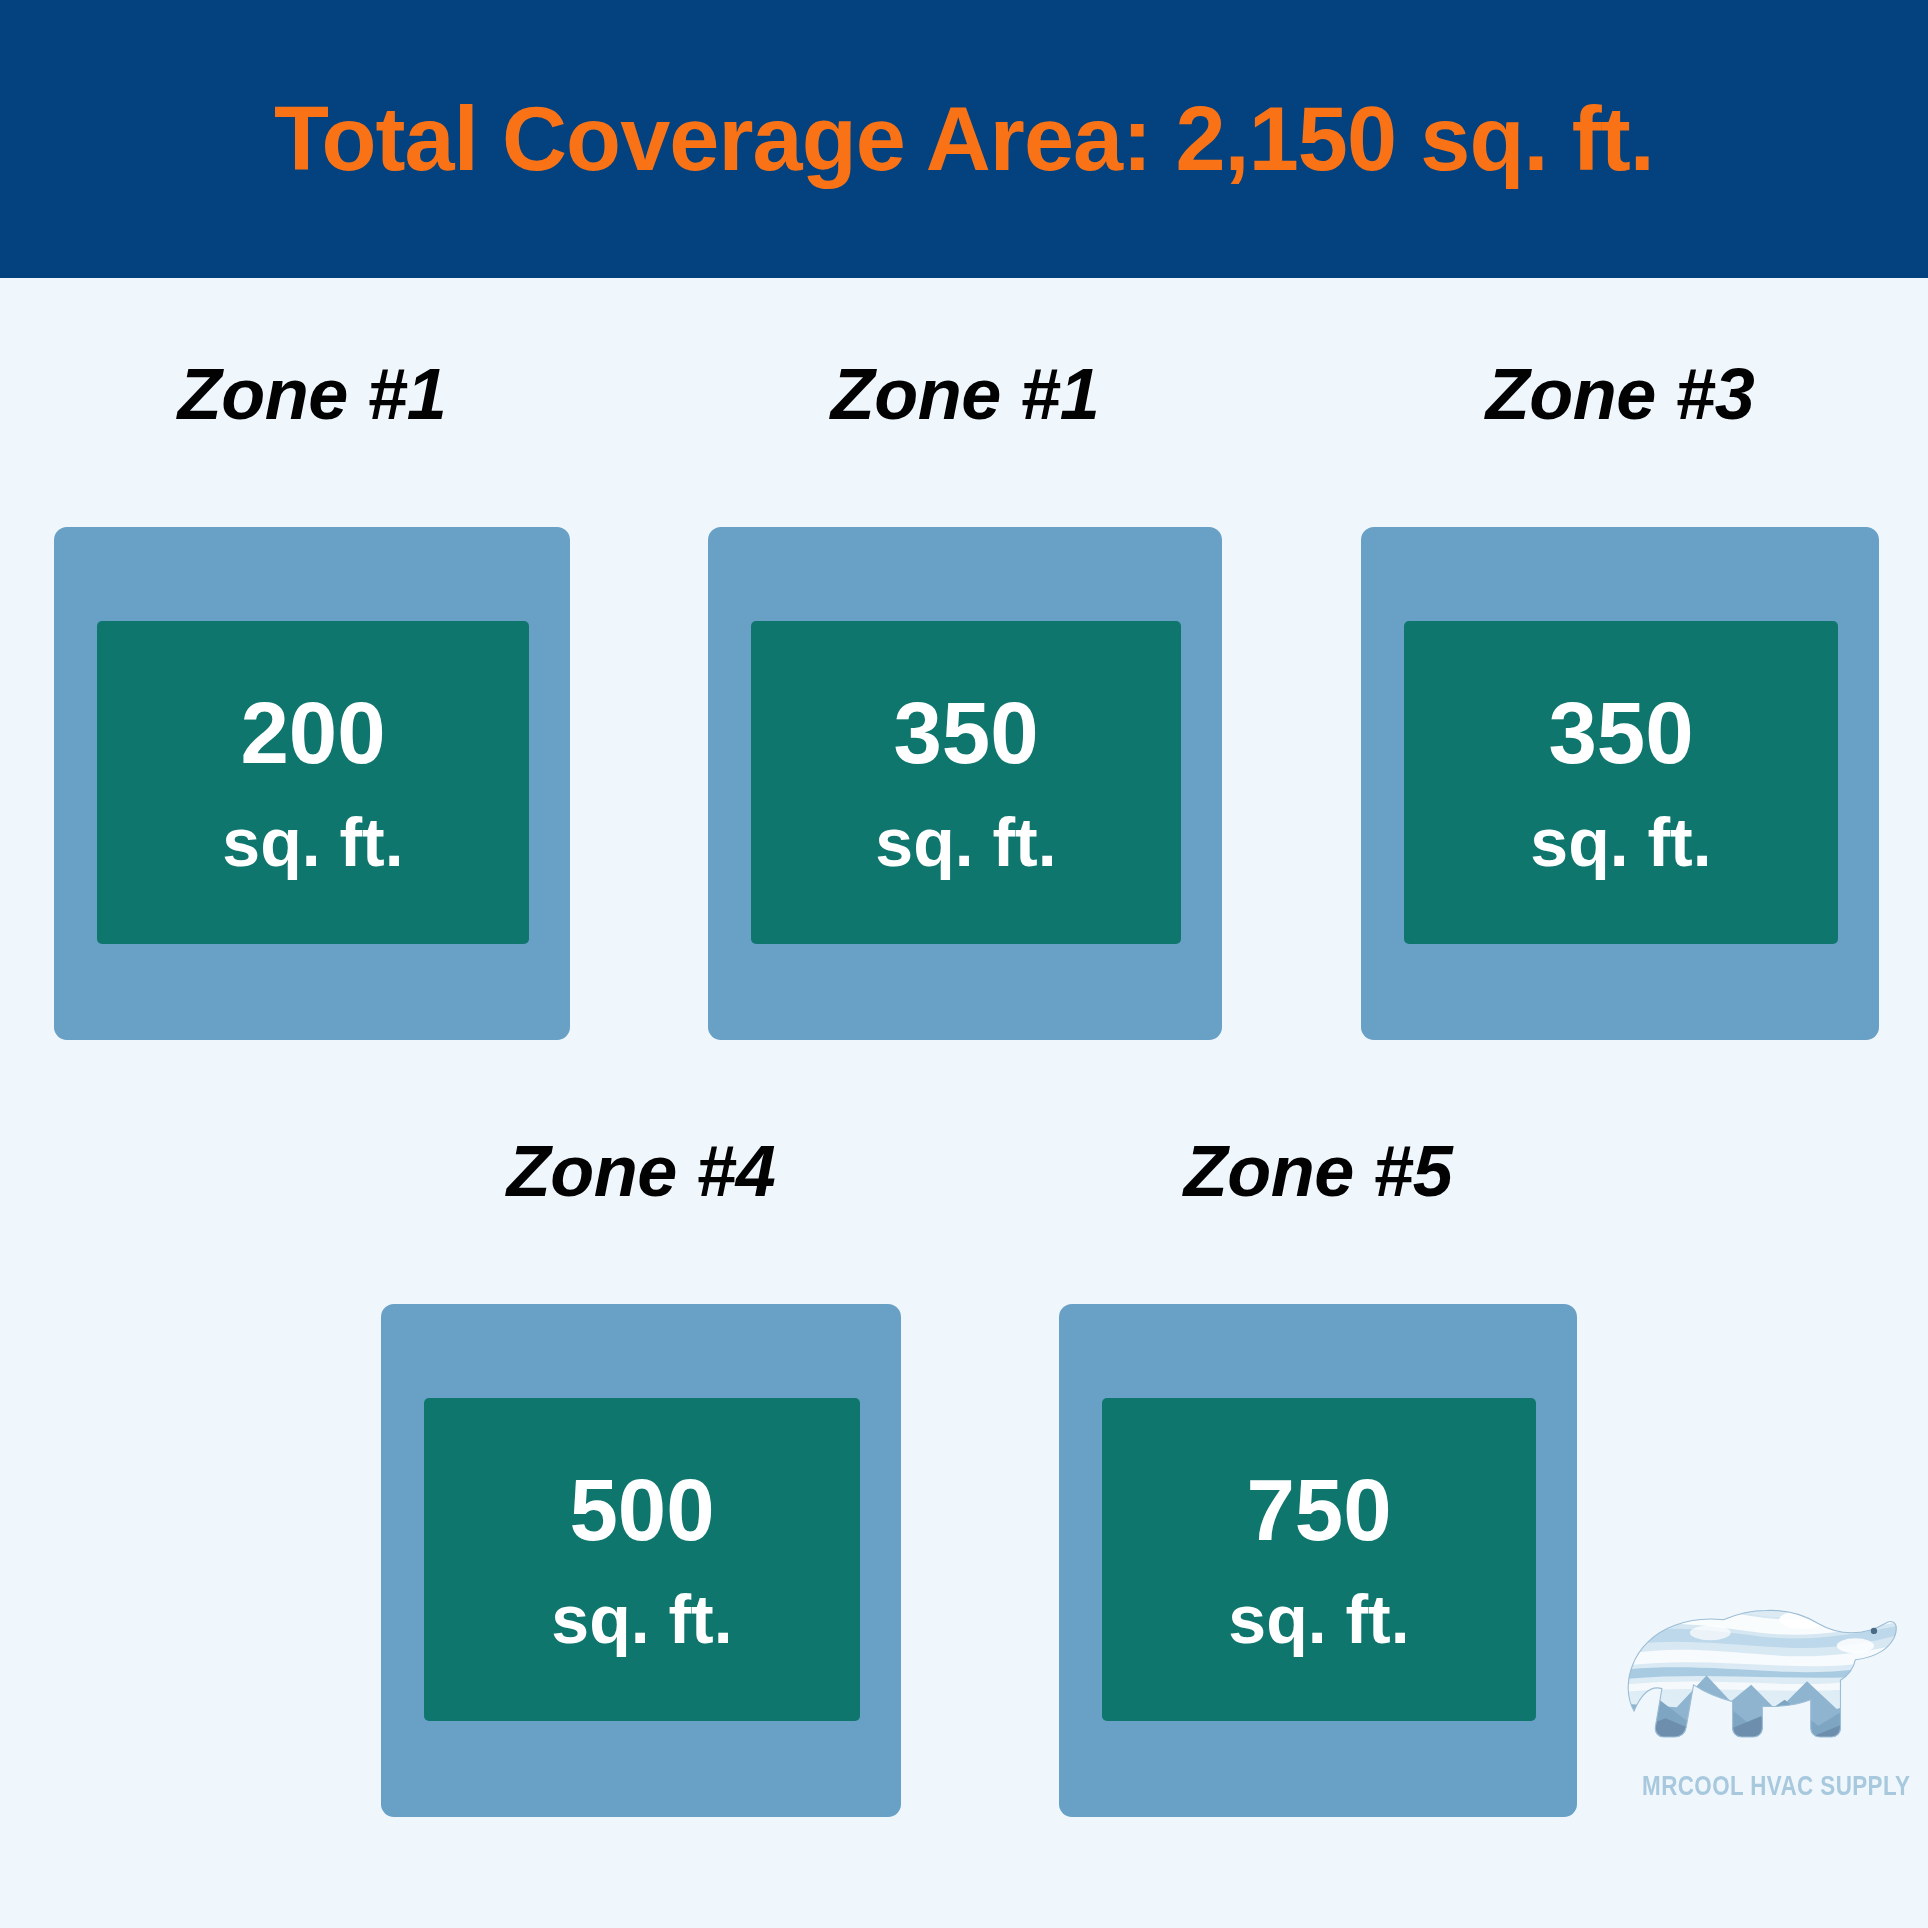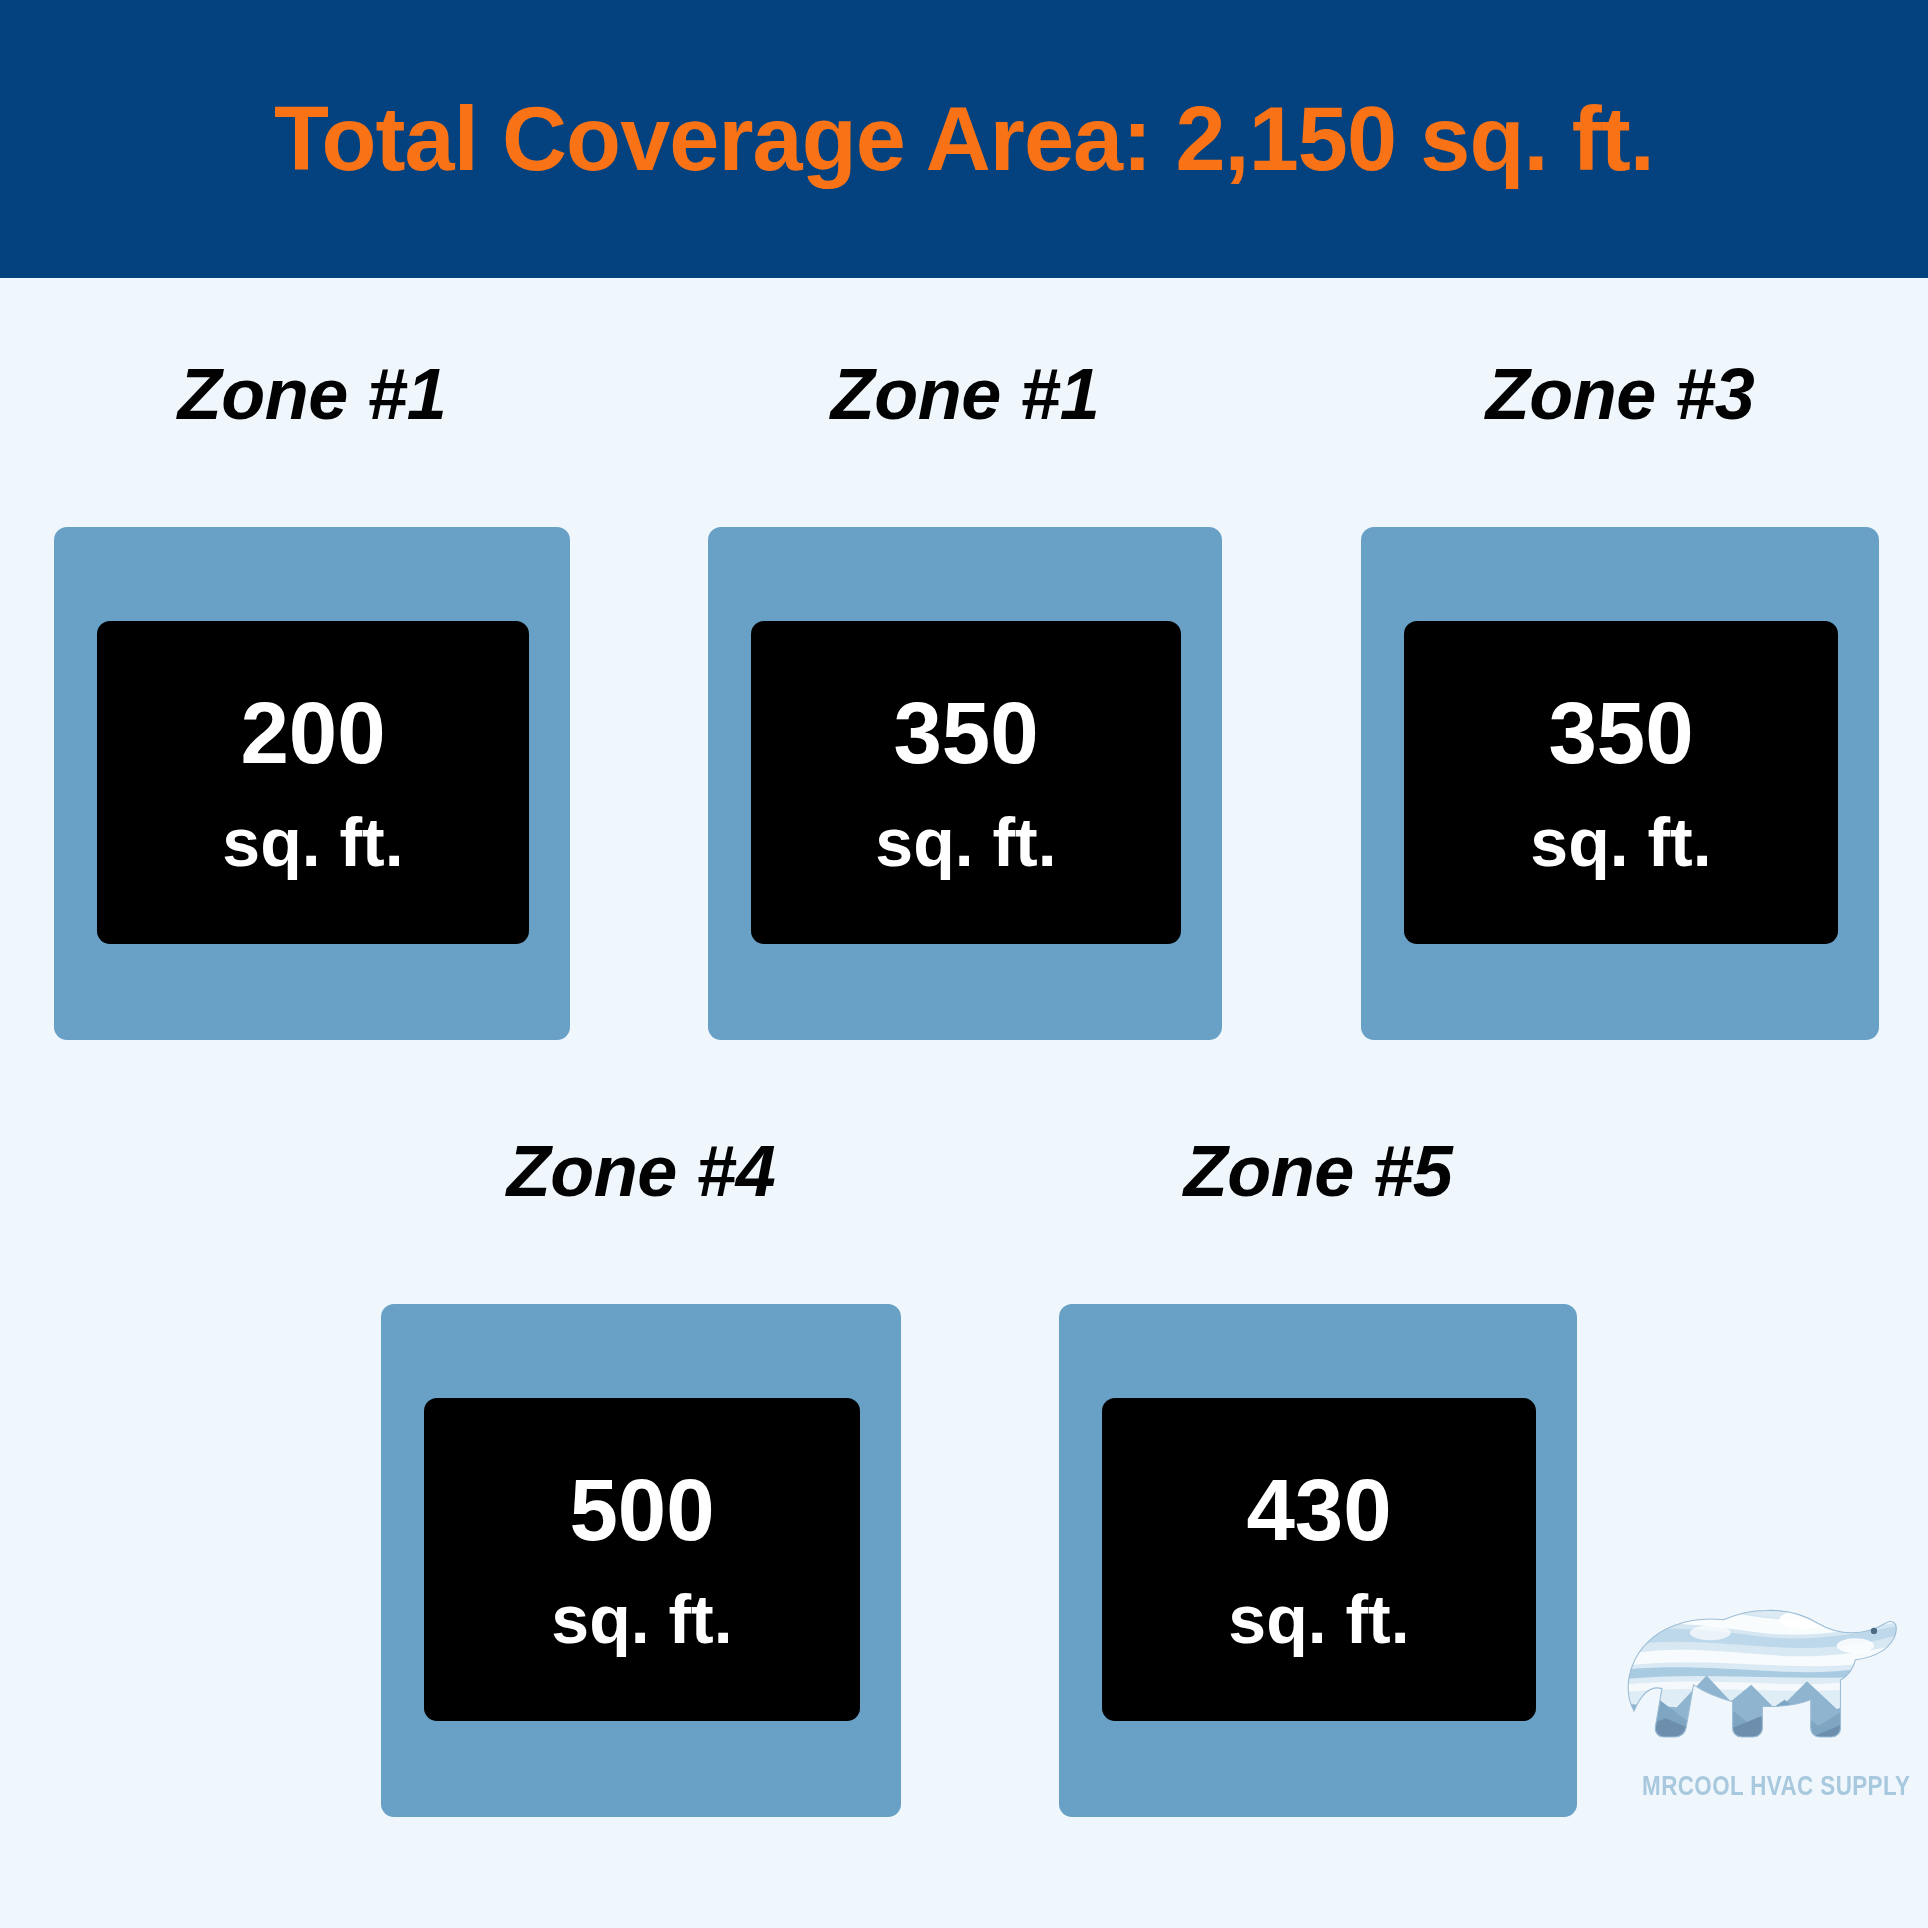--- a/index.html
+++ b/index.html
@@ -60,22 +60,22 @@
     letter-spacing: -0.5px;
     white-space: nowrap;
   }
   .zone-card {
     position: absolute;
     background: #68a0c6;
     border-radius: 13px;
   }
   .zone-inner {
     position: absolute;
-    background: #000000;
-    border-radius: 13px;
+    background: #0f766e;
+    border-radius: 5px;
     display: flex;
     flex-direction: column;
     align-items: center;
     justify-content: center;
   }
   .zone-value {
     color: #ffffff;
     font-size: 87px;
     font-weight: bold;
     letter-spacing: 0px;
@@ -177,21 +177,21 @@
         <div class="zone-value">500</div>
         <div class="zone-unit">sq. ft.</div>
       </div>
     </div>
   </div>
 
   <div class="zone-cell" id="zone-cell-5">
     <div class="zone-label">Zone #5</div>
     <div class="zone-card">
       <div class="zone-inner">
-        <div class="zone-value">430</div>
+        <div class="zone-value">750</div>
         <div class="zone-unit">sq. ft.</div>
       </div>
     </div>
   </div>
 
 </div>
 
 <div id="brand-logo">
   <svg id="bear-mark" viewBox="0 0 300 190">
     <defs>

